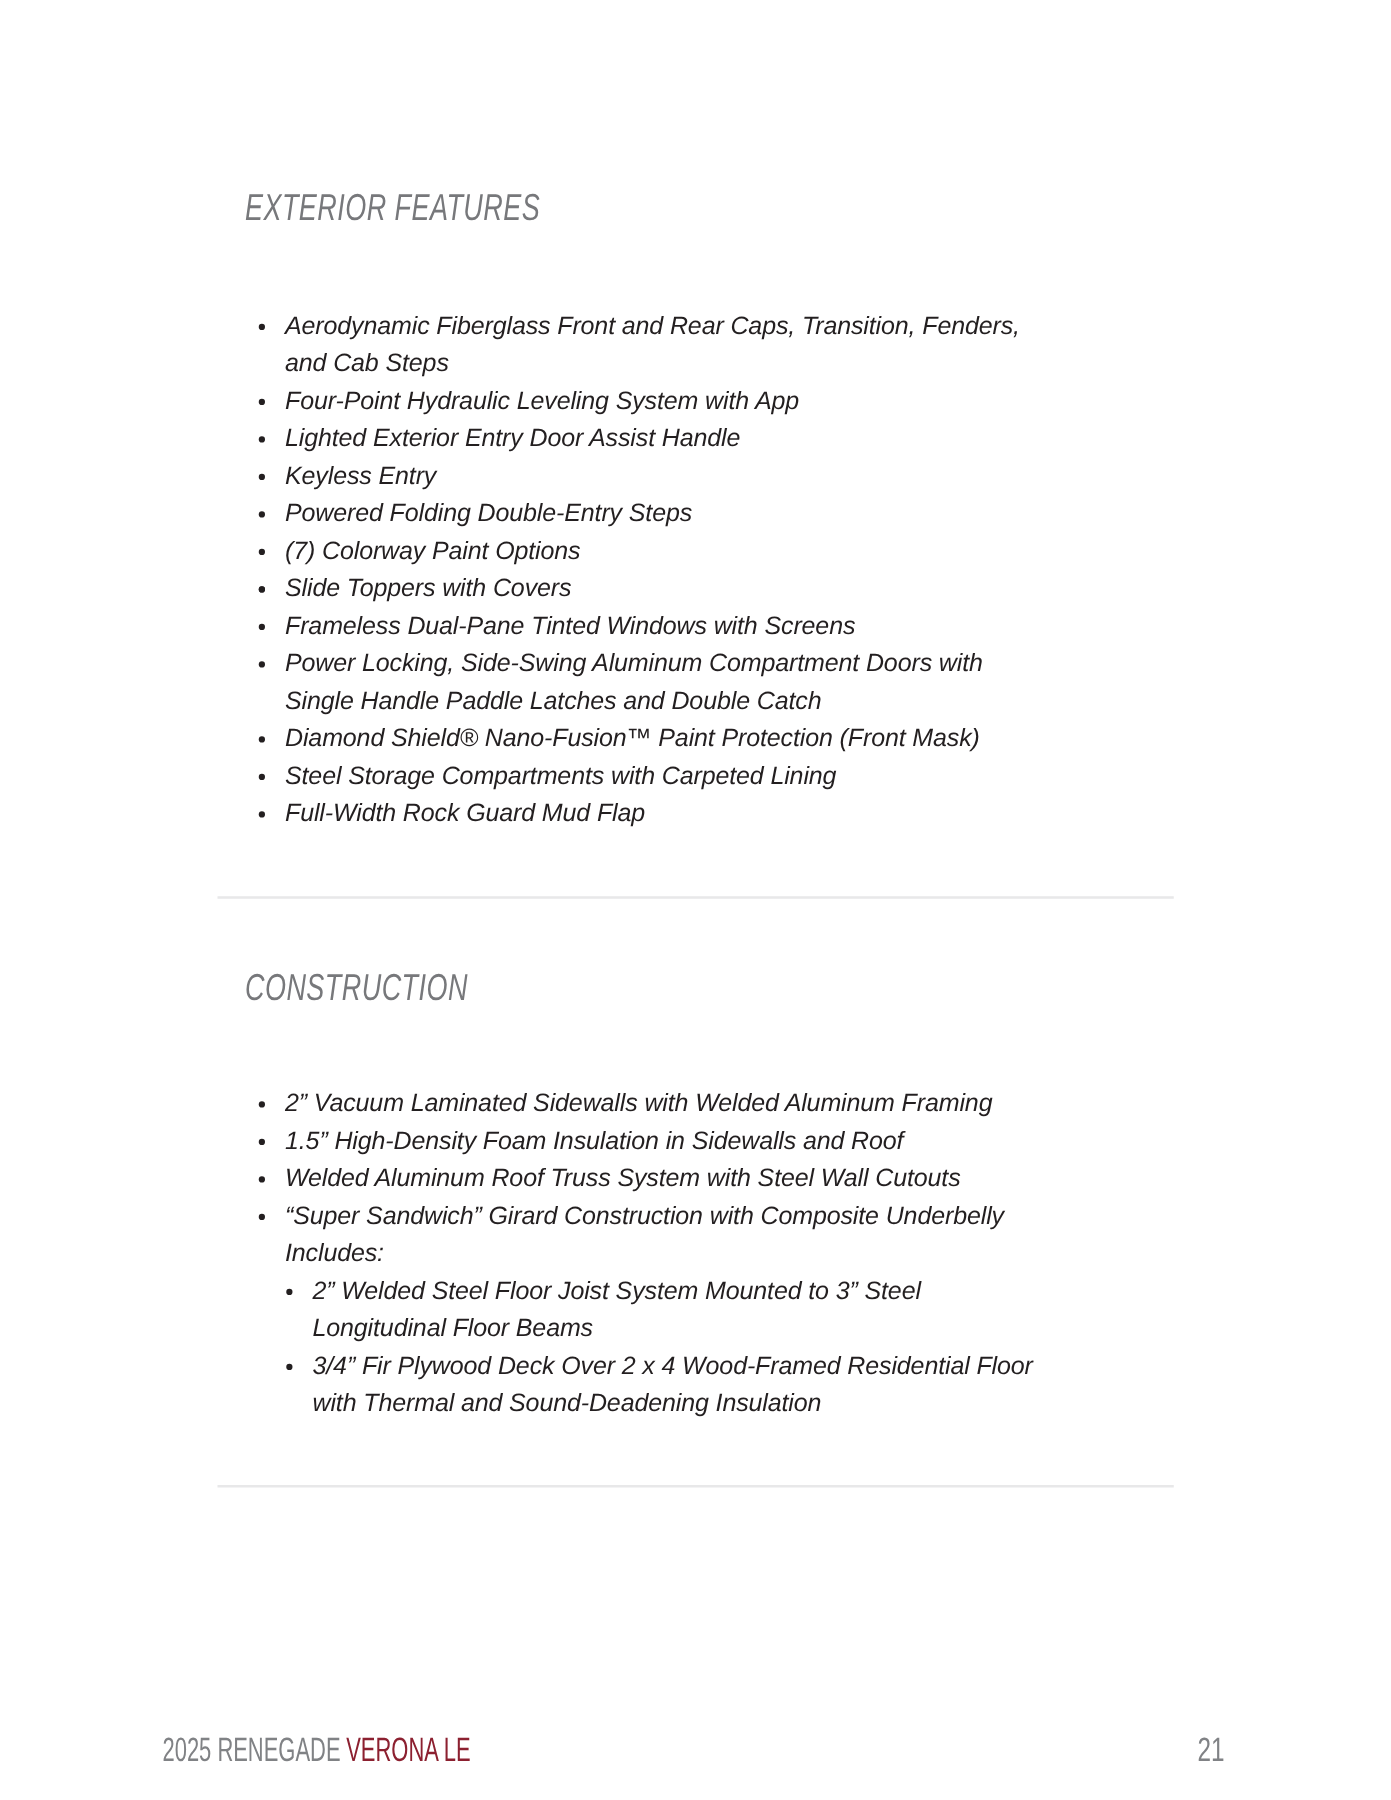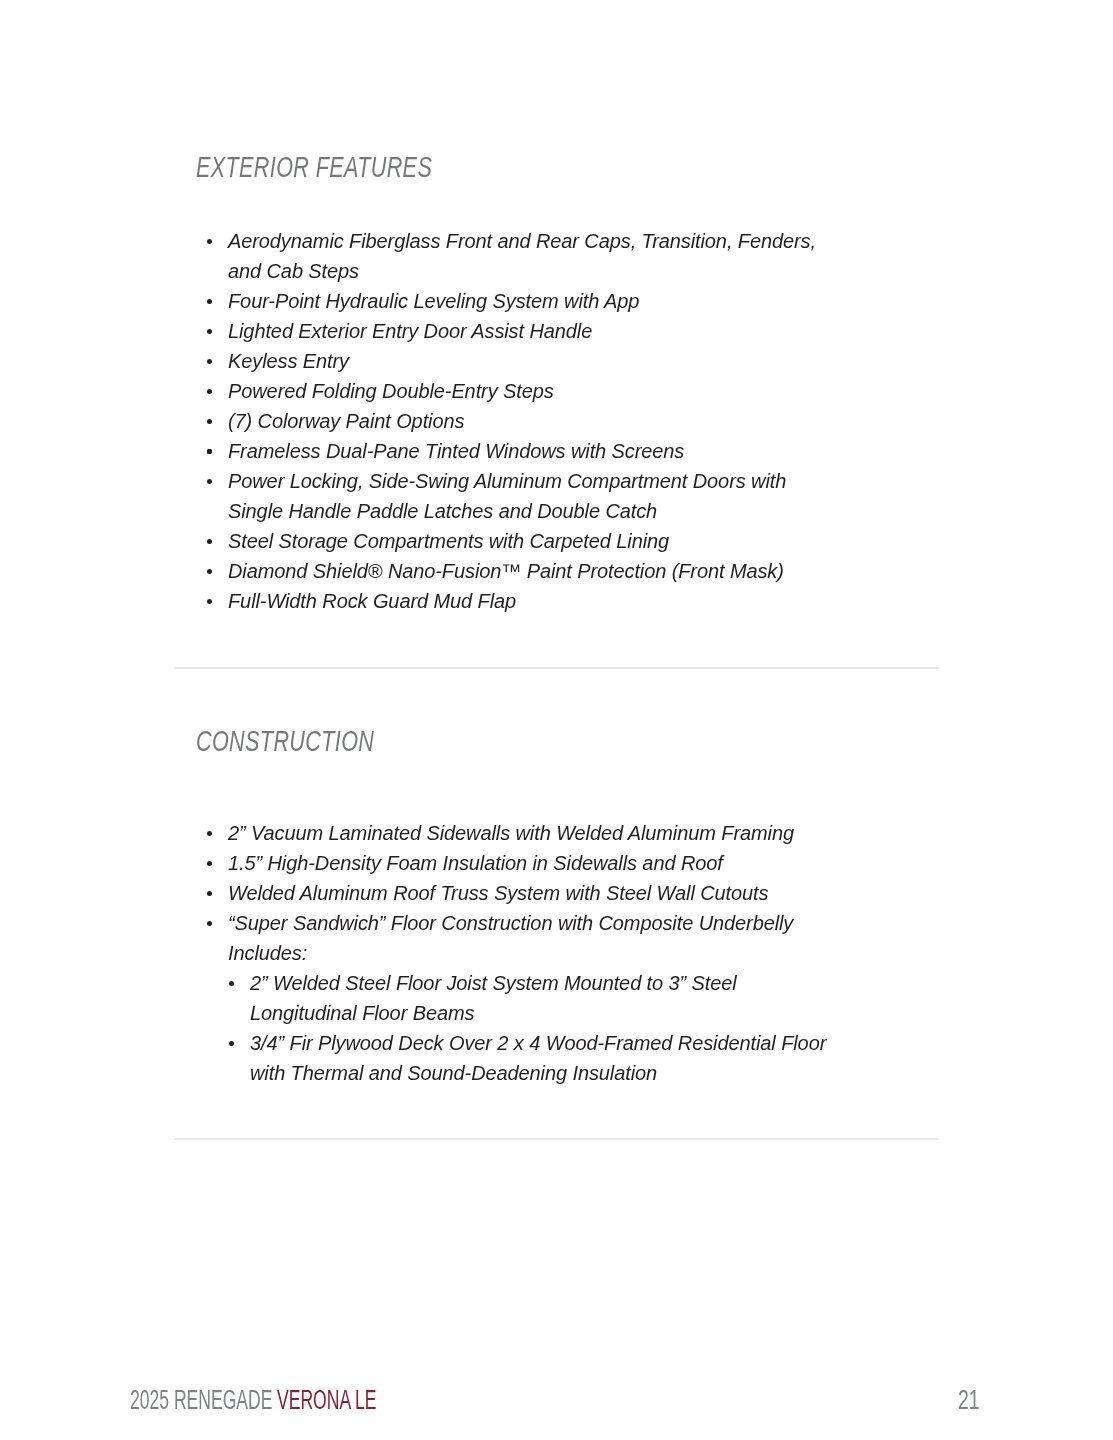--- a/index.html
+++ b/index.html
@@ -28,21 +28,21 @@
     transform-origin: left center;
     white-space: nowrap;
   }
   .sec-exterior { padding-top: 150px; font-style: italic; }
   .sec-construction { margin-top: 55px; font-style: italic; }
   ul.feature-list {
     list-style: none;
     margin: 0;
     padding: 0;
   }
-  .sec-exterior ul.feature-list { margin-top: 42px; }
+  .sec-exterior ul.feature-list { margin-top: 62px; }
   .sec-construction ul.feature-list { margin-top: 60px; }
   .item {
     display: flex;
     margin-left: 33px;
     color: #231f20;
     font-size: 20px;
     line-height: 30px;
     font-weight: 500;
     letter-spacing: -0.1px;
   }
@@ -129,36 +129,37 @@
           </li>
           <li class="item level-1">
             <span class="dot"></span>
             <span class="txt">(7) Colorway Paint Options</span>
           </li>
           <li class="item level-1">
             <span class="dot"></span>
           </li>
           <li class="item level-1">
             <span class="dot"></span>
+            <span class="txt">Slide Toppers with Covers</span>
           </li>
           <li class="item level-1">
             <span class="dot"></span>
             <span class="txt">Frameless Dual-Pane Tinted Windows with Screens</span>
           </li>
           <li class="item level-1">
             <span class="dot"></span>
             <span class="txt">Power Locking, Side-Swing Aluminum Compartment Doors with Single Handle Paddle Latches and Double Catch</span>
           </li>
           <li class="item level-1">
             <span class="dot"></span>
+            <span class="txt">Diamond Shield® Nano-Fusion™ Paint Protection (Front Mask)</span>
+          </li>
+          <li class="item level-1">
+            <span class="dot"></span>
             <span class="txt">Steel Storage Compartments with Carpeted Lining</span>
-          </li>
-          <li class="item level-1">
-            <span class="dot"></span>
-            <span class="txt">Diamond Shield® Nano-Fusion™ Paint Protection (Front Mask)</span>
           </li>
           <li class="item level-1">
             <span class="dot"></span>
             <span class="txt">Full-Width Rock Guard Mud Flap</span>
           </li>
         </ul>
     </section>
 
     <hr class="section-divider divider-1">
 
@@ -172,21 +173,21 @@
           <li class="item level-1">
             <span class="dot"></span>
             <span class="txt">1.5” High-Density Foam Insulation in Sidewalls and Roof</span>
           </li>
           <li class="item level-1">
             <span class="dot"></span>
             <span class="txt">Welded Aluminum Roof Truss System with Steel Wall Cutouts</span>
           </li>
           <li class="item level-1">
             <span class="dot"></span>
-            <span class="txt">“Super Sandwich” Floor Construction with Composite Underbelly Includes:</span>
+            <span class="txt">“Super Sandwich” Girard Construction with Composite Underbelly Includes:</span>
           </li>
           <li class="item level-2">
             <span class="dot"></span>
             <span class="txt">2” Welded Steel Floor Joist System Mounted to 3” Steel Longitudinal Floor Beams</span>
           </li>
           <li class="item level-2">
             <span class="dot"></span>
             <span class="txt">3/4” Fir Plywood Deck Over 2 x 4 Wood-Framed Residential Floor with Thermal and Sound-Deadening Insulation</span>
           </li>
         </ul>

